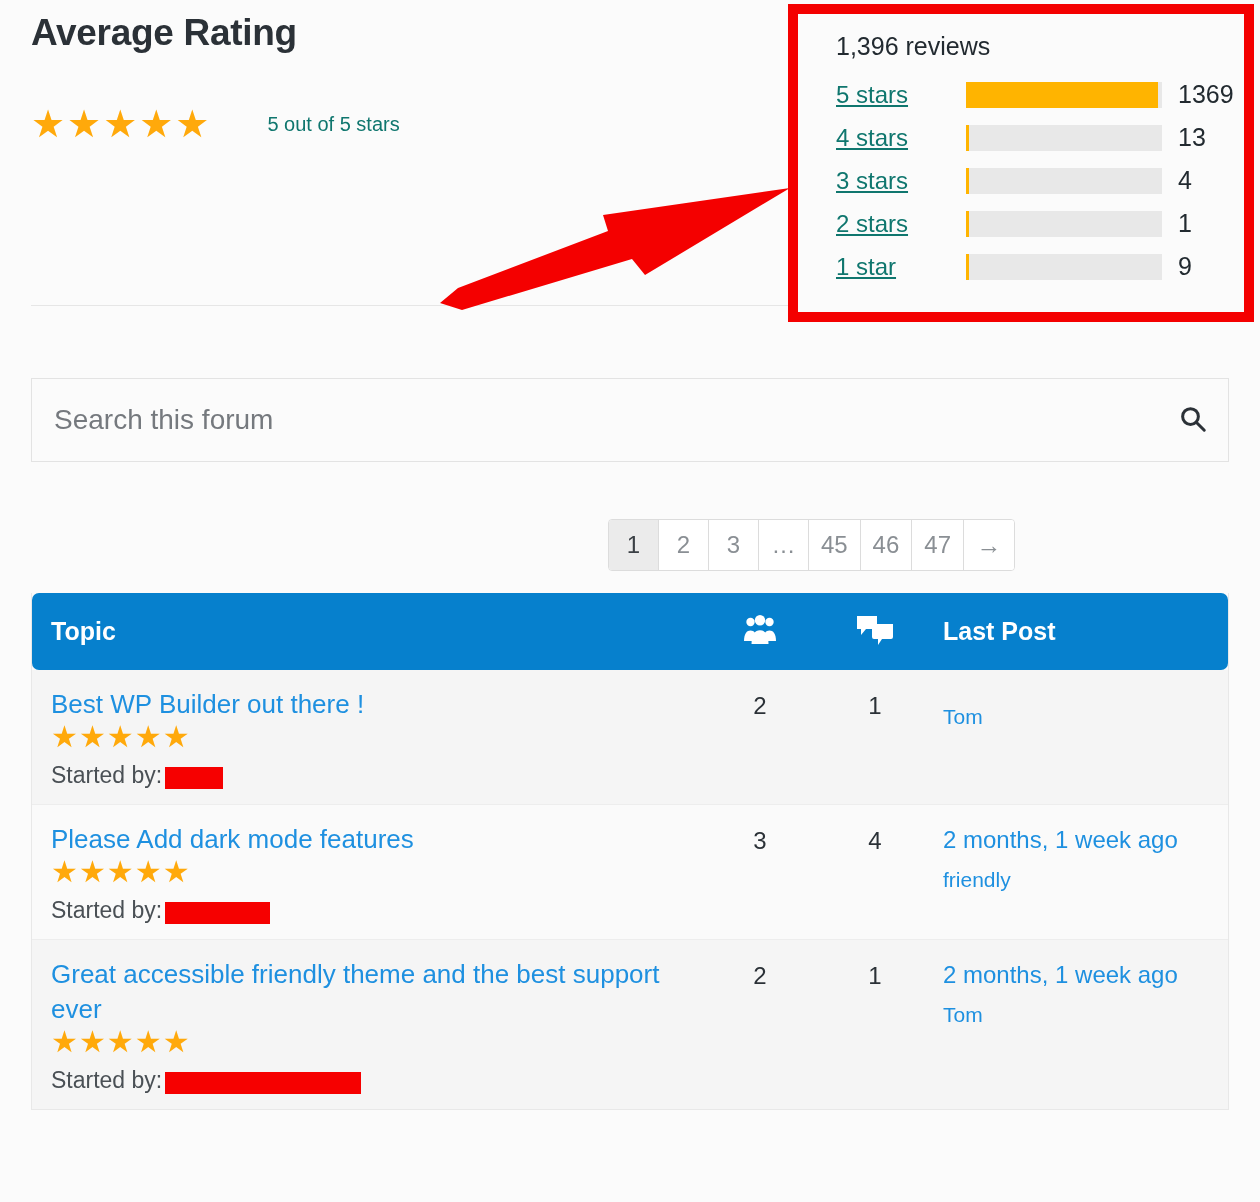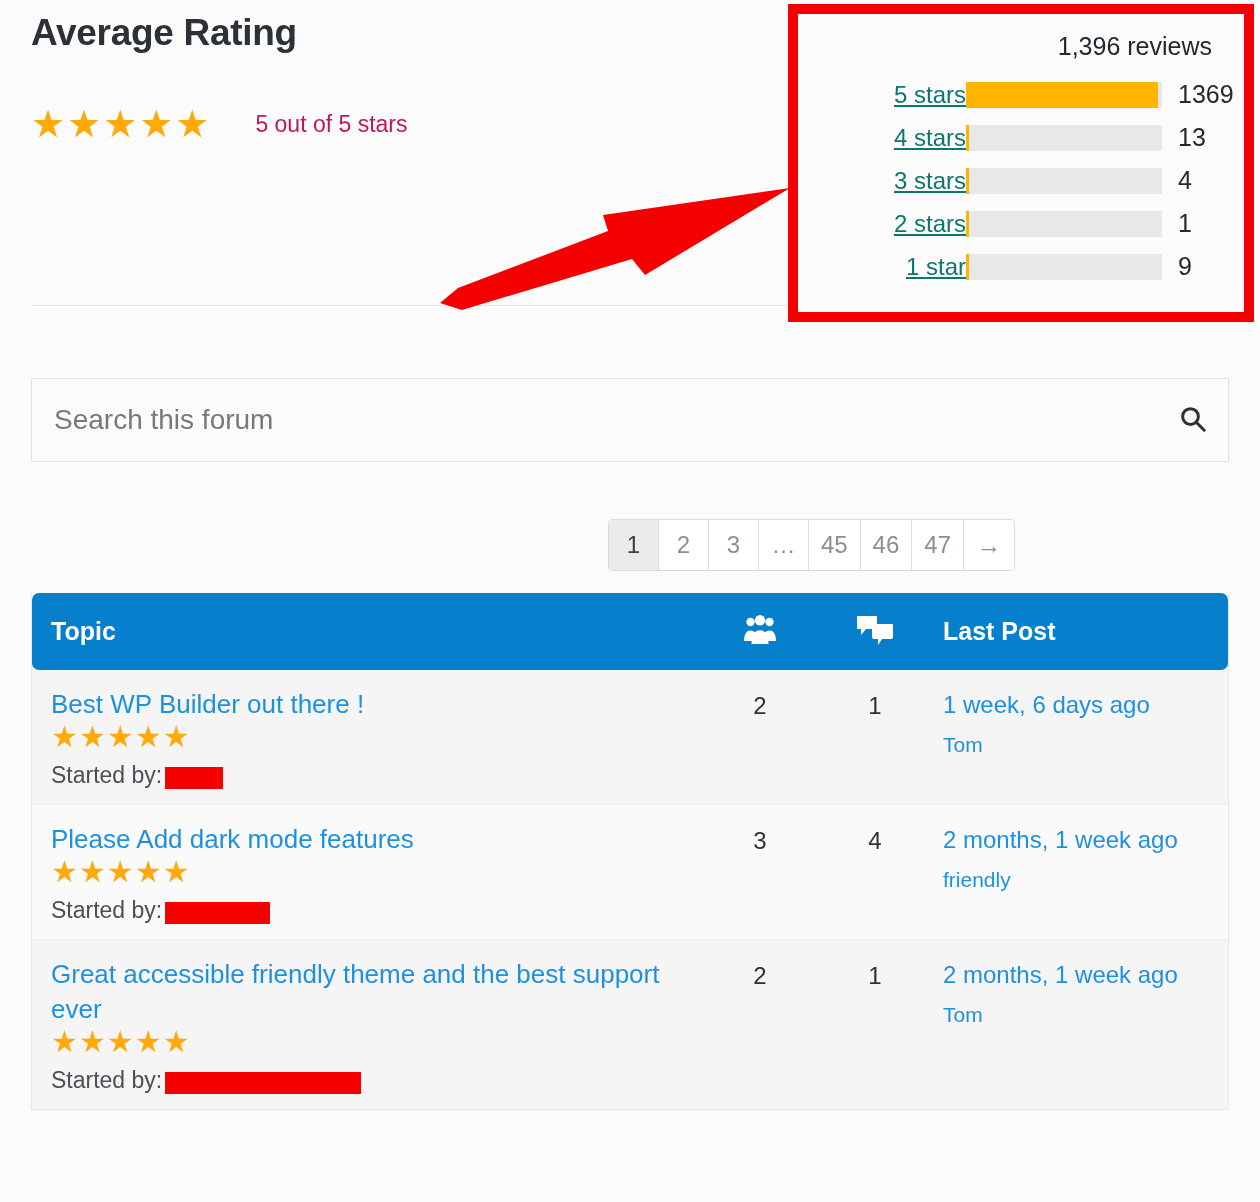--- a/index.html
+++ b/index.html
@@ -19,35 +19,35 @@
   .rating-title {
     font-size: 37px; font-weight: bold; color: #2b3137;
     letter-spacing: -0.3px; margin: 0; line-height: 1.15;
   }
   .rating-stars-row {
     position: absolute; left: 31px; top: 105px;
     display: flex; align-items: center; gap: 46px;
   }
   .stars { display: flex; gap: 2px; color: #FFA90B; font-size: 38px; line-height: 1; }
   .stars.small { font-size: 30px; gap: 1px; }
-  .rating-text { font-size: 23px; color: #be185d; }
+  .rating-text { font-size: 20px; color: #0f766e; margin-left: 12px; }
 
   .hr-divider {
     position: absolute; left: 31px; top: 305px; width: 1198px; height: 1px;
     background: #e6e6e6;
   }
 
   
   .hist-box {
     position: absolute; left: 788px; top: 4px;
     width: 466px; height: 318px;
     border: 10px solid #f40000;
     background: #fbfbfb;
   }
-  .hist-inner { padding: 18px 32px 0 38px; text-align: right; }
+  .hist-inner { padding: 18px 22px 0 38px; }
   .hist-count {
     font-size: 25px; color: #222a30; font-weight: normal;
     margin: 0 0 12px 0;
   }
   .hist-row { display: flex; align-items: center; height: 43px; }
   .hist-label {
     width: 130px; font-size: 24px; color: #0f766e; flex: none;
   }
   .hist-track {
     width: 196px; height: 26px; background: #e8e8e8; flex: none; position: relative;
@@ -272,21 +272,20 @@
               <span>★</span>
             </div>
       <div class="started-by">
         <span>Started by:</span>
         <span class="redaction" style="width:58px"></span>
       </div>
     </div>
     <div class="cell-num cell-voices">2</div>
     <div class="cell-num cell-replies">1</div>
     <div class="cell-last">
-      <a class="last-time" href="#">1 week, 6 days ago</a>
       <a class="last-author" href="#">Tom</a>
     </div>
   </div>
   <div class="trow even">
     <div class="cell-topic">
       <a class="topic-link" href="#">Please Add dark mode features</a>
       <div class="stars small">
               <span>★</span>
               <span>★</span>
               <span>★</span>

